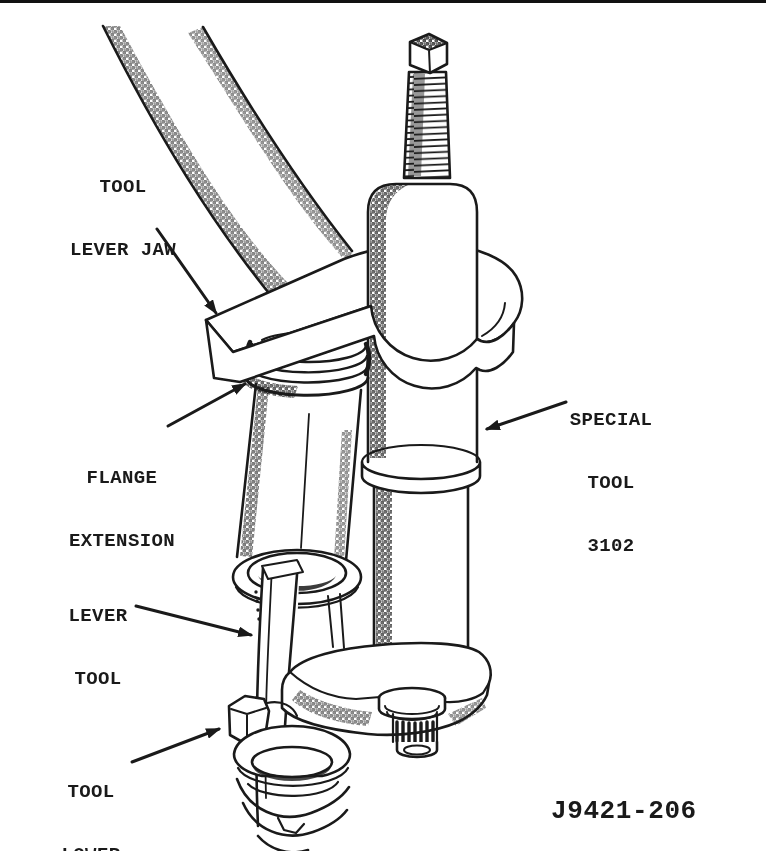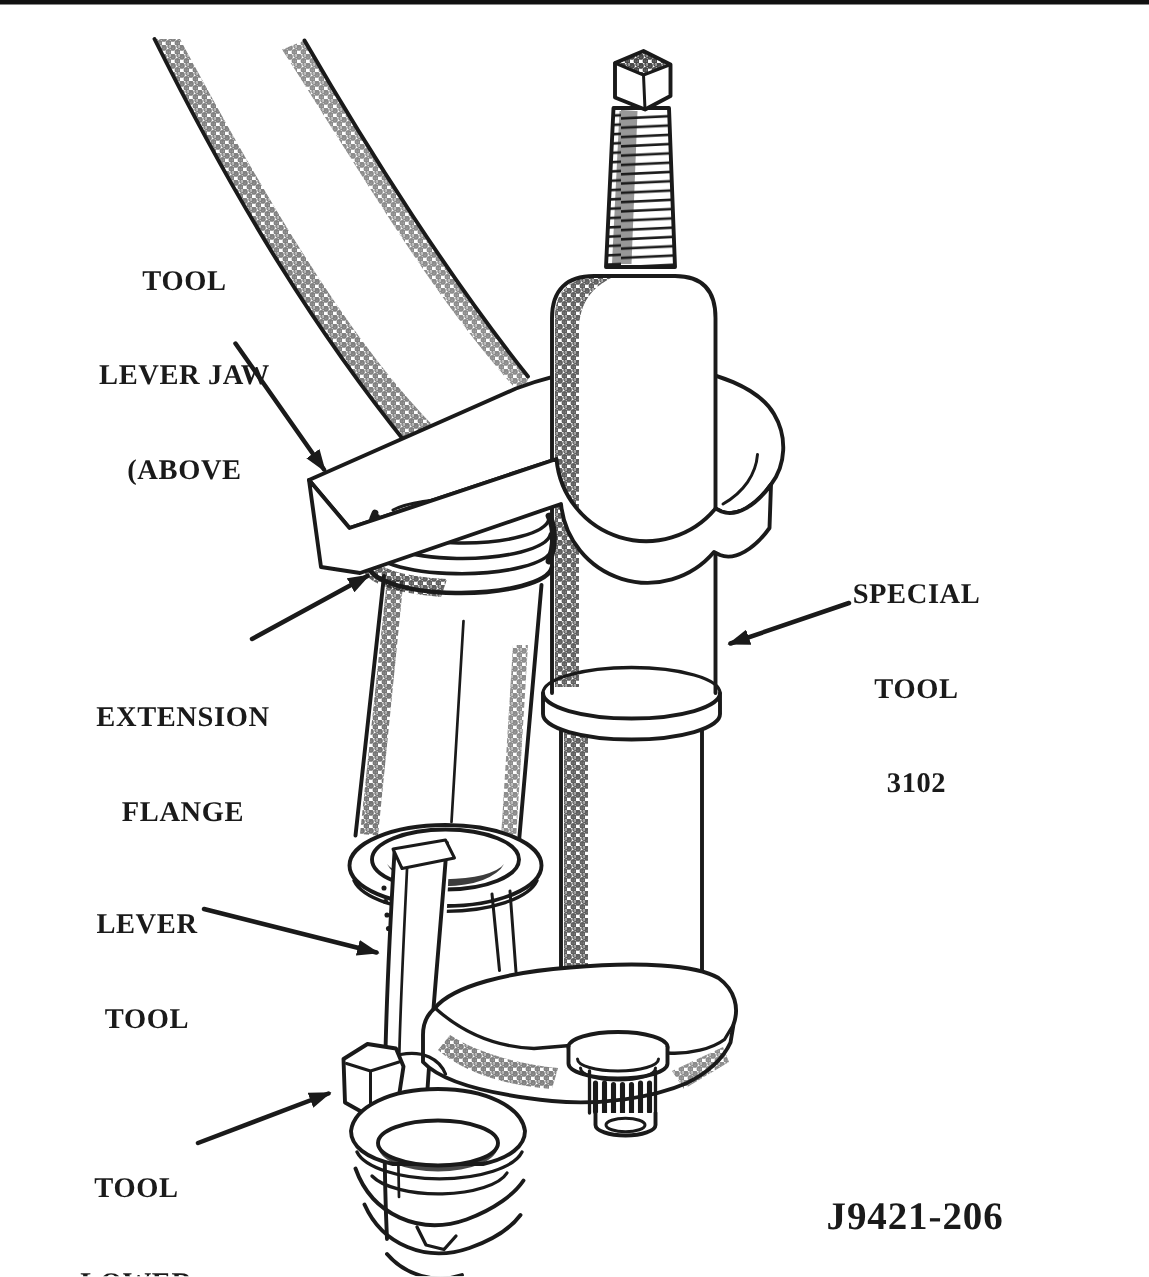--- a/index.html
+++ b/index.html
@@ -2,21 +2,21 @@
 <html><head>
 <meta charset="utf-8">
 <style>
   html, body { margin: 0; padding: 0; background: #ffffff; }
   #page {
     position: relative;
     width: 766px;
     height: 851px;
     background: #ffffff;
     overflow: hidden;
-    font-family: Liberation Serif, serif;
+    font-family: Liberation Mono, monospace;
   }
   #page svg { position: absolute; left: 0; top: 0; }
   .top-rule {
     position: absolute; left: 0; top: 0;
     width: 766px; height: 3px; background: #111111;
   }
   .callout {
     position: absolute;
     color: #1a1a1a;
     font-weight: 700;
@@ -201,29 +201,28 @@
       <path d="M168,426 L245,384" marker-end="url(#ah)"></path>
       <path d="M566,402 L487,429" marker-end="url(#ah)"></path>
       <path d="M136,606 L251,635" marker-end="url(#ah)"></path>
       <path d="M132,762 L219,729" marker-end="url(#ah)"></path>
     </g>
   </svg>
 
   <div class="callout" style="left:37px; top:135px; width:172px;">
     <div>TOOL</div>
     <div>LEVER JAW</div>
-    <div>(ABOVE</div>
   </div>
 
   <div class="callout" style="left:36px; top:426px; width:172px;">
+    <div>FLANGE</div>
     <div>EXTENSION</div>
-    <div>FLANGE</div>
-  </div>
-
-  <div class="callout" style="left:525px; top:344px; width:172px;">
+  </div>
+
+  <div class="callout" style="left:525px; top:368px; width:172px;">
     <div>SPECIAL</div>
     <div>TOOL</div>
     <div>3102</div>
   </div>
 
   <div class="callout" style="left:18px; top:564px; width:160px;">
     <div>LEVER</div>
     <div>TOOL</div>
   </div>
 

